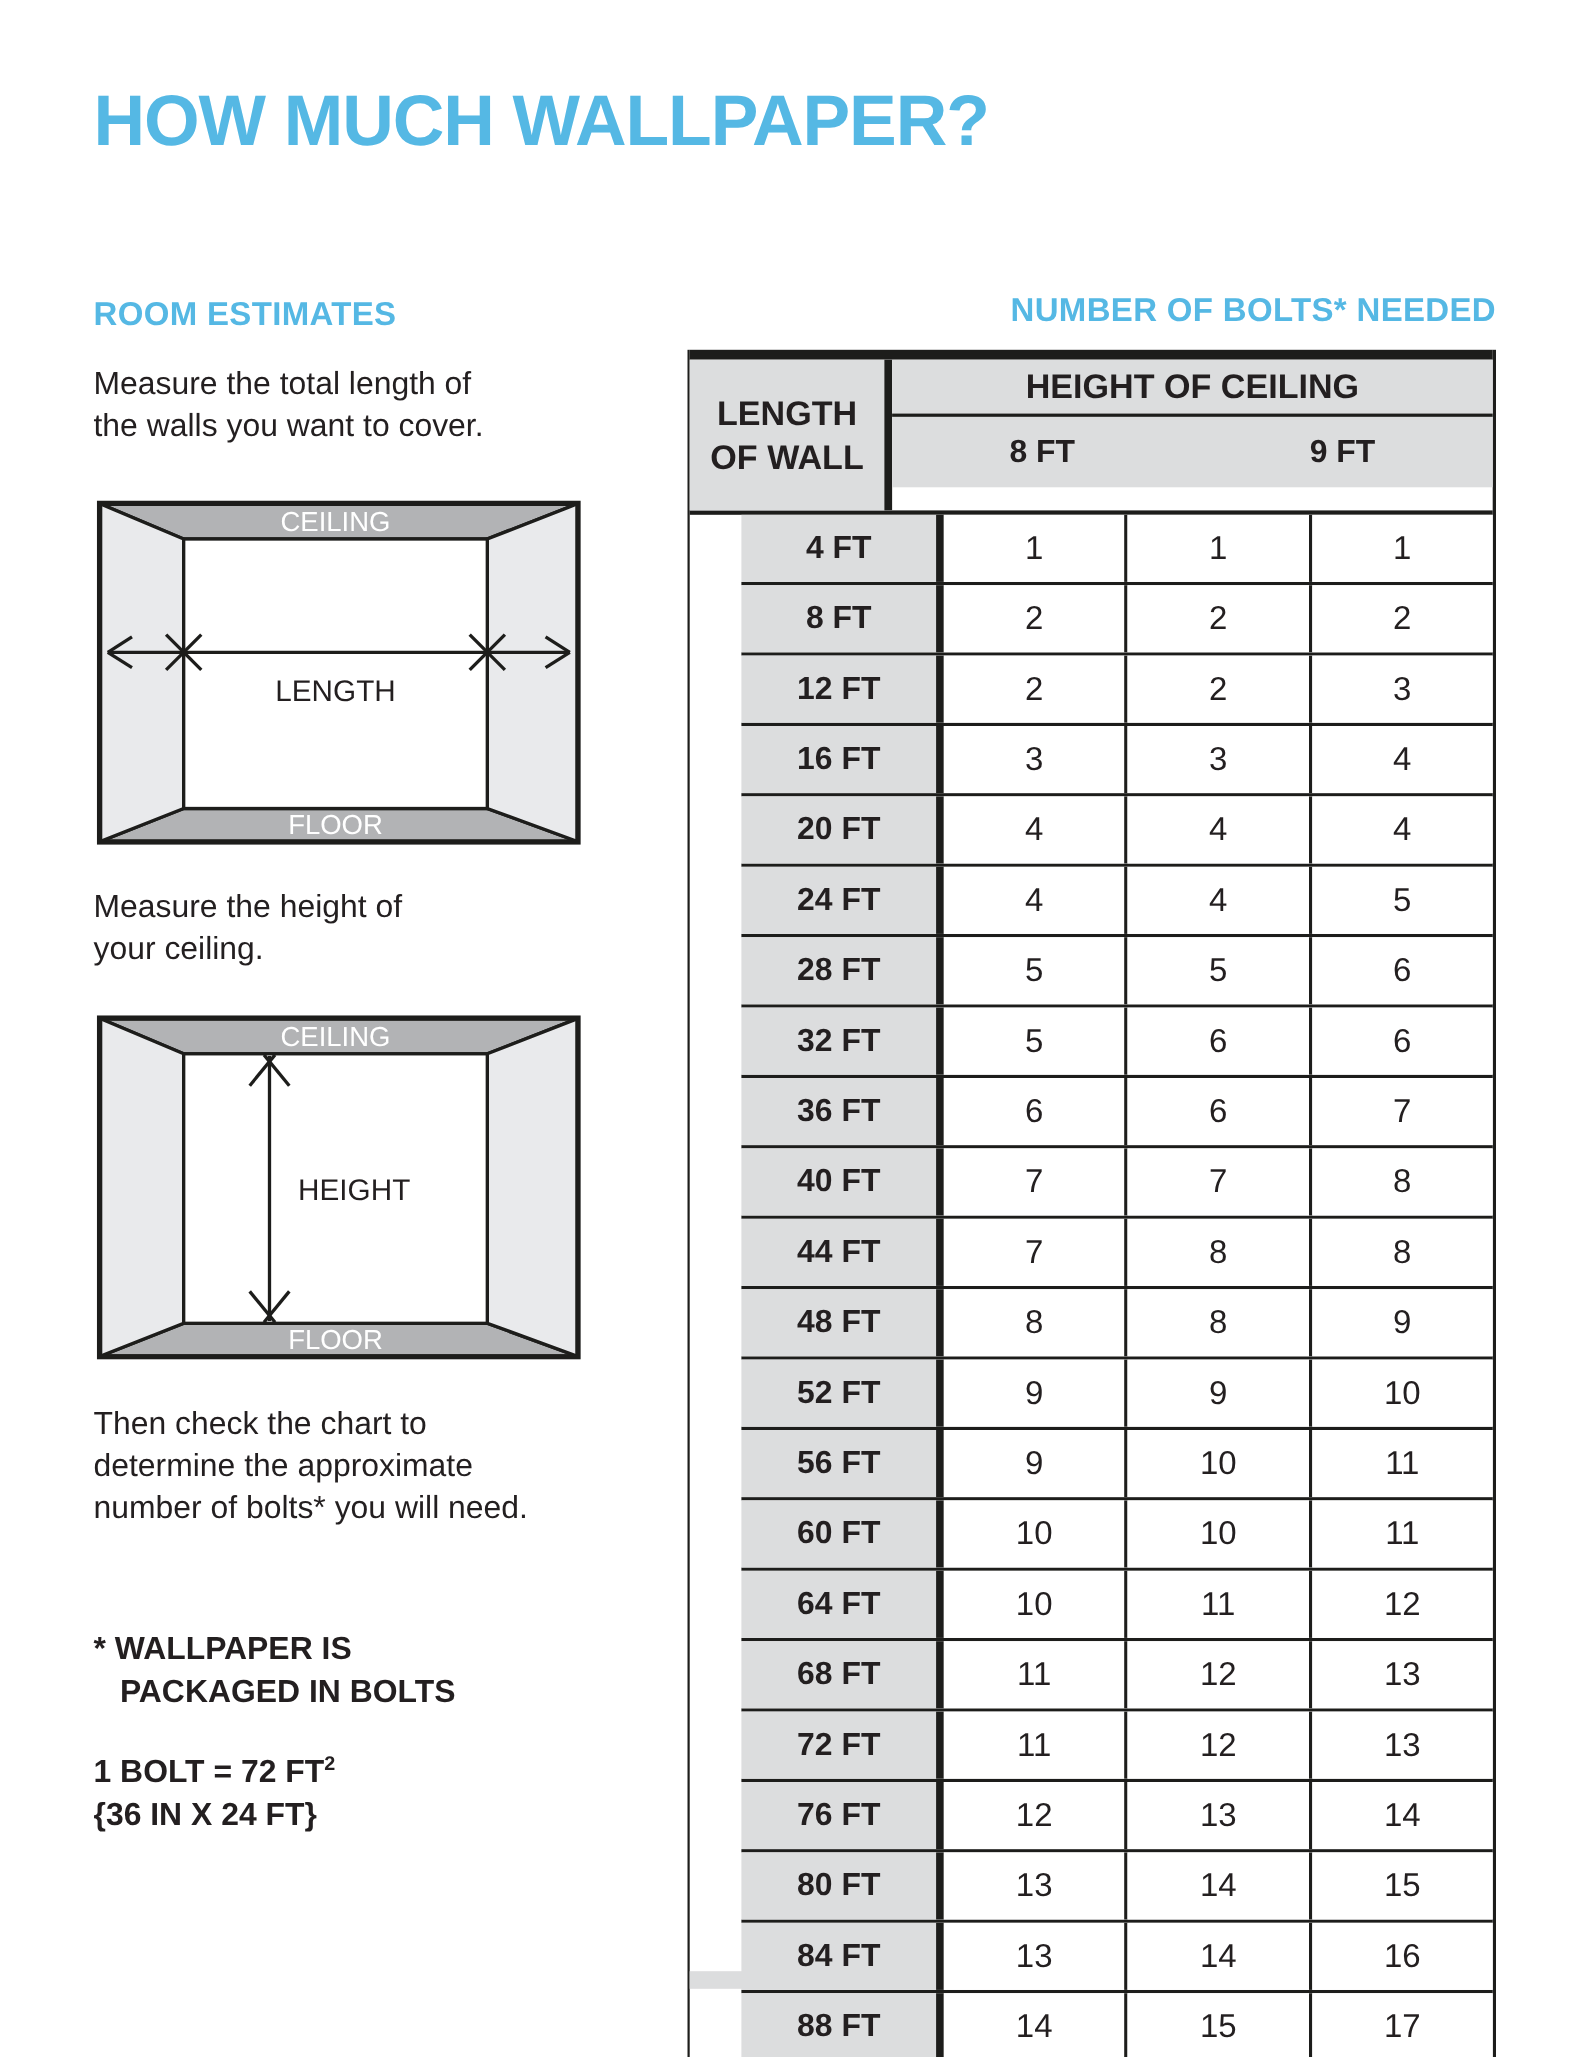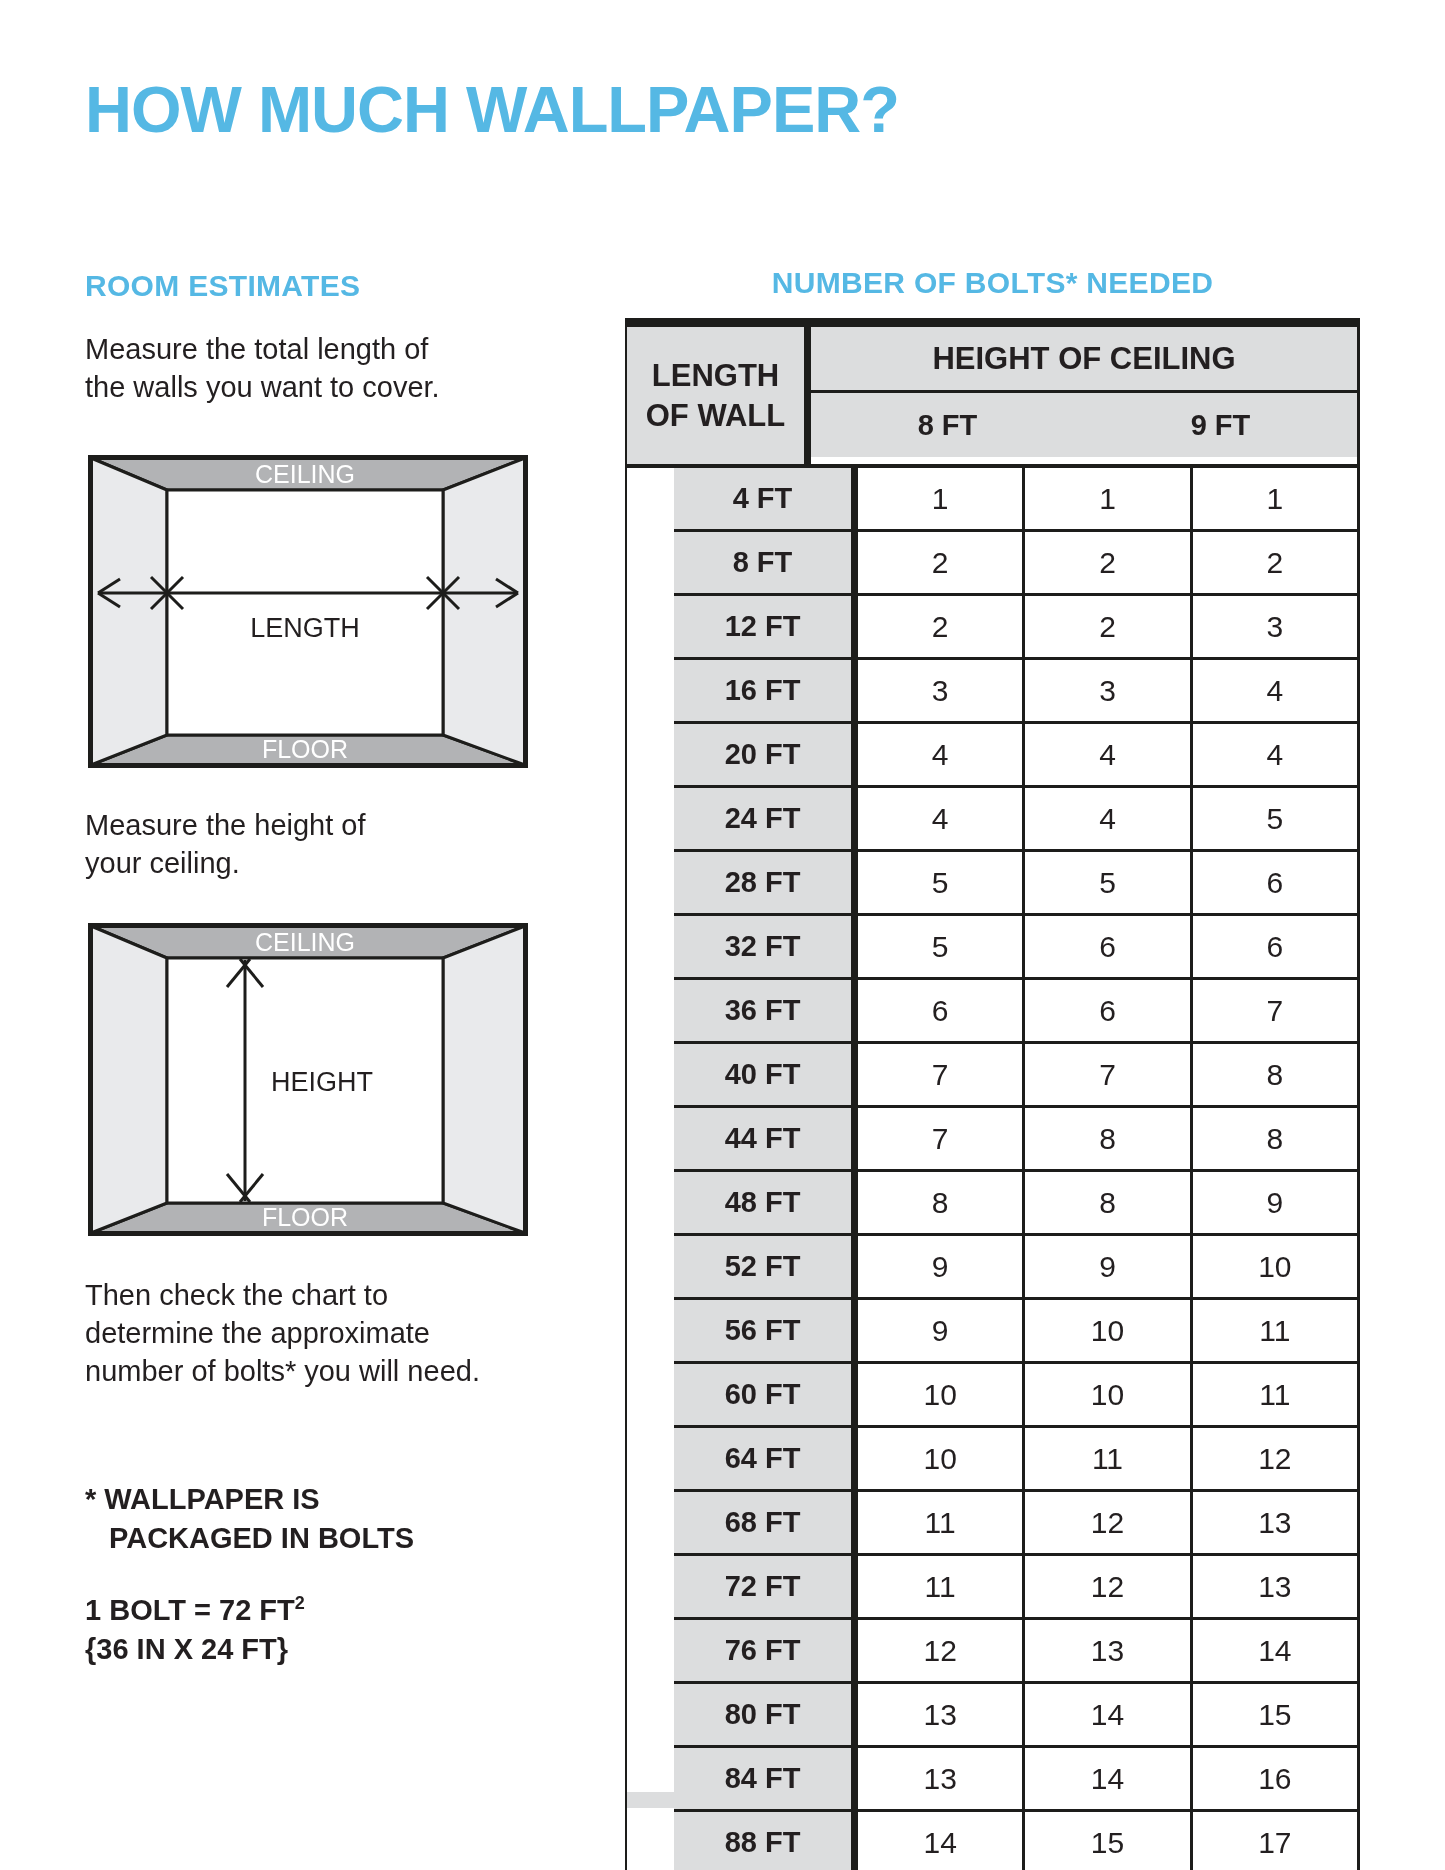--- a/index.html
+++ b/index.html
@@ -11,21 +11,21 @@
   .abs { position:absolute; }
 
   .page-title {
     left:85px; top:72px; font-size:65px; font-weight:700;
     color:#55b8e4; letter-spacing:-1px; white-space:nowrap;
   }
   .section-heading {
     font-size:30px; font-weight:700; color:#55b8e4; letter-spacing:0.3px; white-space:nowrap;
   }
   #room-estimates-heading { left:85px; top:269px; }
-  #bolts-heading { left:625px; top:266px; width:735px; text-align:center; }
+  #bolts-heading { left:625px; top:266px; width:735px; text-align:right; }
 
   .body-text { font-size:29px; line-height:38px; color:#231f20; }
   #para-length { left:85px; top:330px; }
   #para-height { left:85px; top:806px; }
   #para-chart  { left:85px; top:1276px; }
 
   #footnote { left:85px; top:1480px; font-size:29px; font-weight:700; line-height:39px; }
   #footnote .indent { padding-left:24px; }
   #bolt-info { left:85px; top:1584px; font-size:29px; font-weight:700; line-height:39px; }
   #bolt-info sup { font-size:18px; vertical-align:super; }
@@ -40,21 +40,21 @@
   }
   .t-topbar { height:9px; background:#1d1d1b; }
   .t-header { display:flex; border-bottom:4px solid #1d1d1b; }
   .t-corner {
     width:184px; flex:0 0 184px; background:#dcddde; border-right:7px solid #1d1d1b;
     display:flex; flex-direction:column; justify-content:center; align-items:center;
     font-size:31px; font-weight:700; line-height:40px; height:137px;
   }
   .t-headright { flex:1; display:flex; flex-direction:column; }
   .t-span {
-    height:66px; background:#dcddde; border-bottom:3px solid #1d1d1b;
+    height:52px; background:#dcddde; border-bottom:3px solid #1d1d1b;
     display:flex; align-items:center; justify-content:center;
     font-size:31px; font-weight:700;
   }
   .t-cols { height:64px; background:#dcddde; display:flex; }
   .t-colhead {
     flex:1; display:flex; align-items:center; justify-content:center;
     font-size:29px; font-weight:700;
   }
   .t-row { display:flex; height:64px; border-bottom:3px solid #1d1d1b;margin-left:47px; }
   .t-row:last-child { border-bottom:none;padding-left:48px; }

